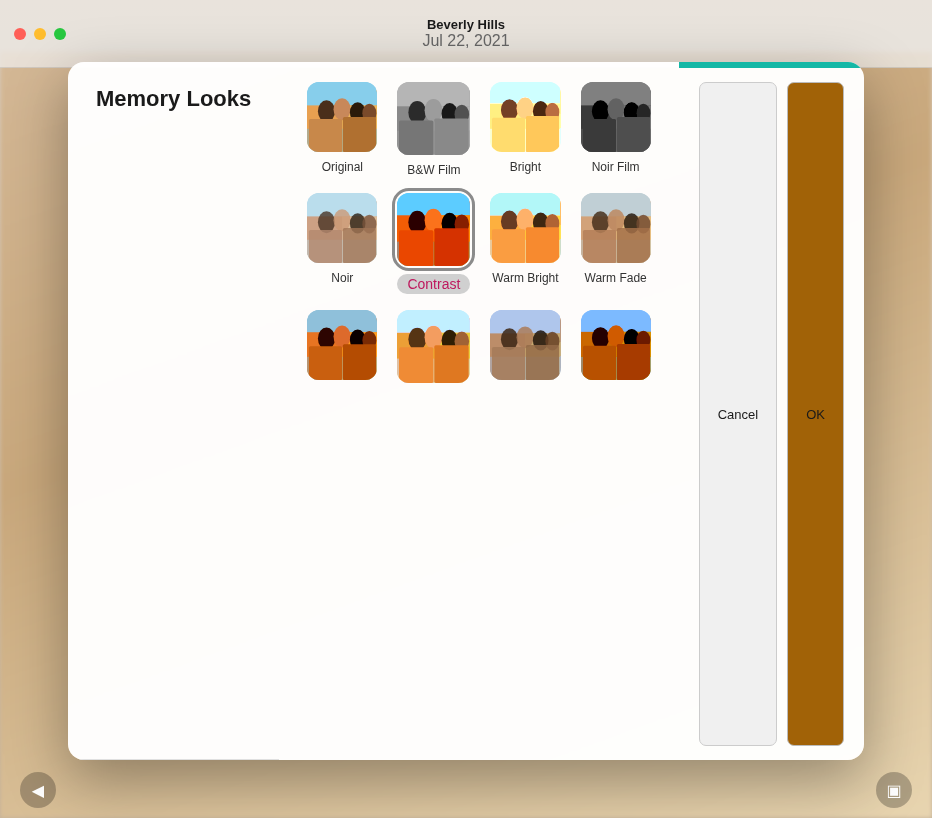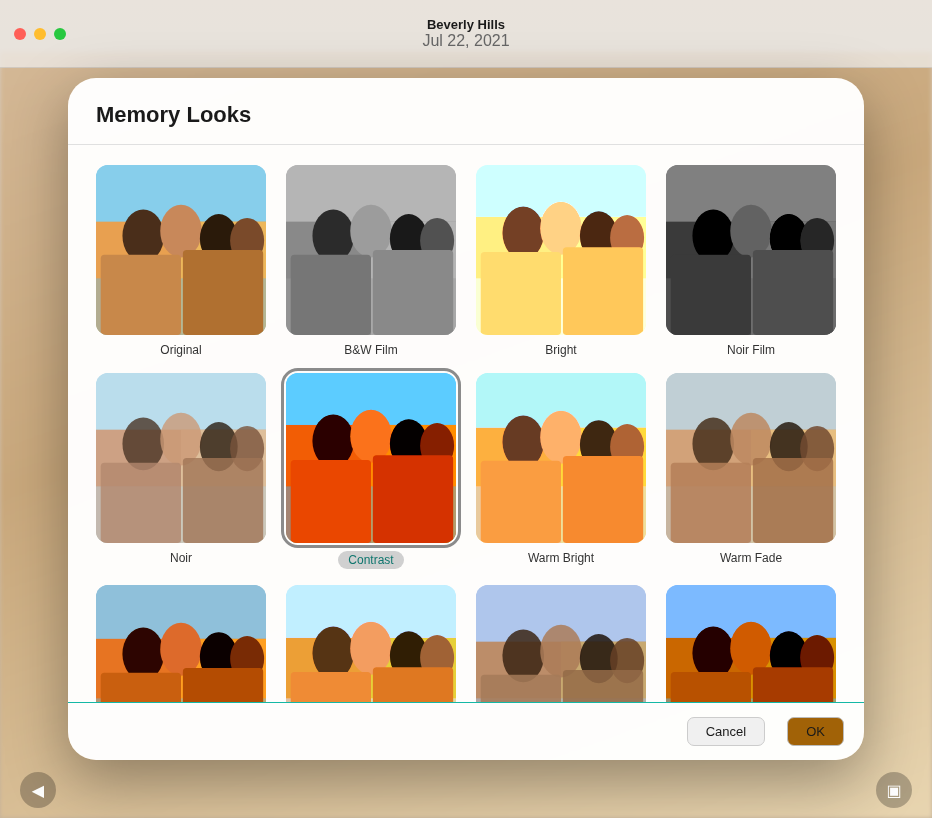--- a/index.html
+++ b/index.html
@@ -92,26 +92,24 @@
     }
 
     
     .modal {
       position: absolute;
       top: 62px;
       left: 68px;
       right: 68px;
       bottom: 58px;
       background: rgba(255,255,255,0.97);
-      border-radius: 28px;
+      border-radius: 16px;
       box-shadow: 0 20px 60px rgba(0,0,0,0.35);
       display: flex;
-      flex-direction: column;
       overflow: hidden;
-      margin-top: 16px;
     }
 
     .modal-header {
       padding: 24px 28px 16px;
       border-bottom: 1px solid #e0e0e0;
     }
 
     .modal-title {
       font-size: 22px;
       font-weight: 700;
@@ -204,30 +202,30 @@
     .look-label {
       font-size: 12px;
       color: #333;
       text-align: center;
     }
 
     .look-label-selected {
       background: #d0d0d0;
       border-radius: 10px;
       padding: 2px 10px;
-      font-size: 12px;
-      color: #0f766e;
+      font-size: 14px;
+      color: #be185d;
     }
 
     .modal-footer {
       padding: 14px 20px;
       display: flex;
       justify-content: flex-end;
-      gap: 22px;
-      border-top: 1px solid #14b8a6;
+      gap: 10px;
+      border-top: 6px solid #14b8a6;
     }
 
     .footer-btn {
       padding: 6px 18px;
       border-radius: 7px;
       font-size: 13px;
       font-weight: 500;
       cursor: pointer;
       border: 1px solid #ccc;
       background: #f0f0f0;

